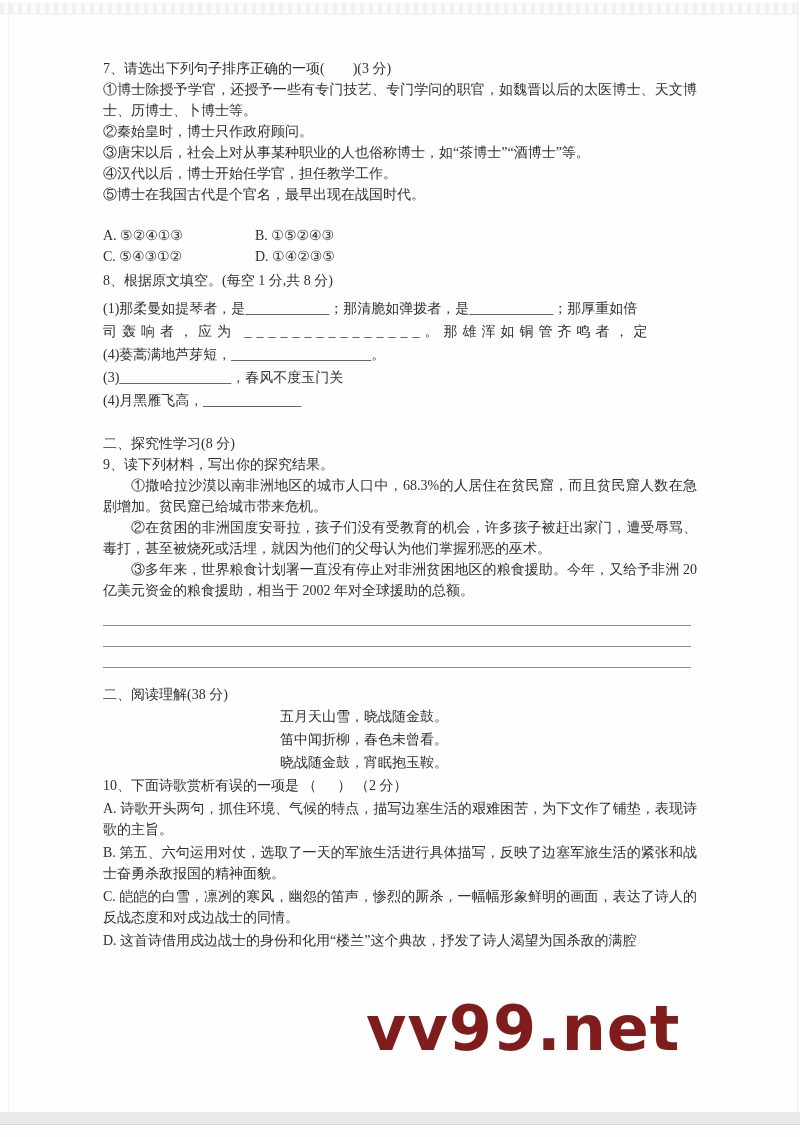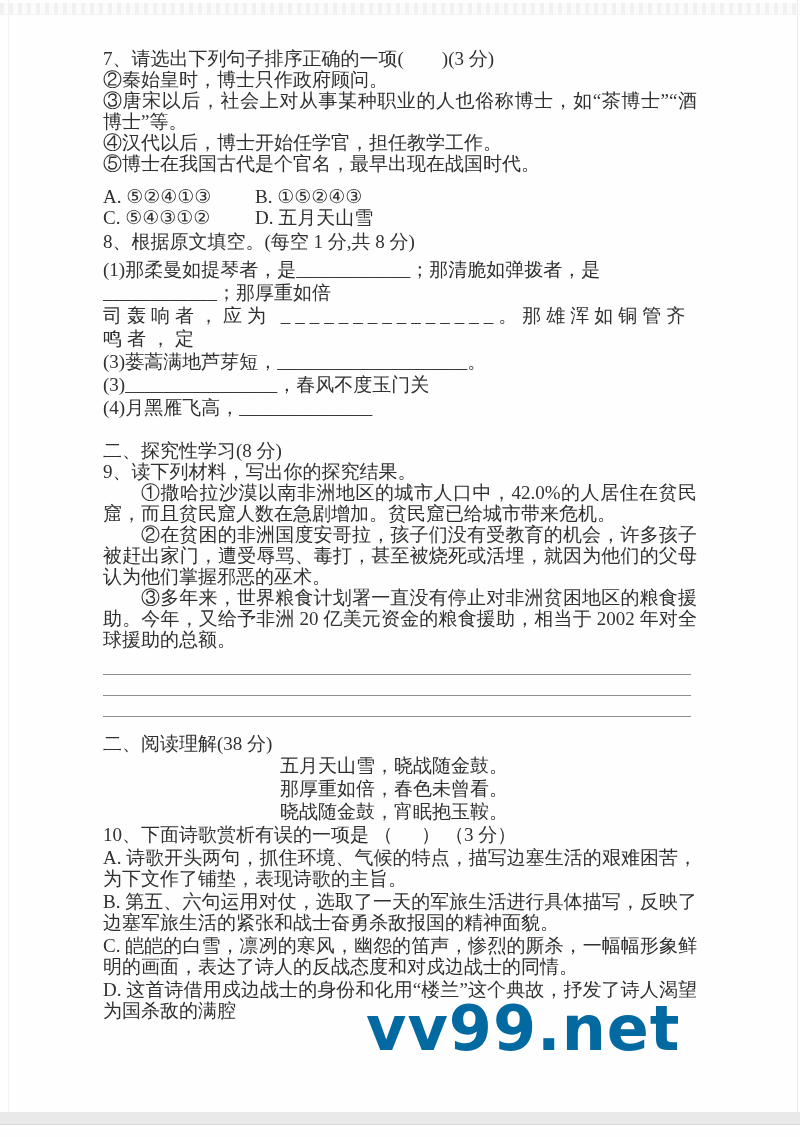--- a/index.html
+++ b/index.html
@@ -26,51 +26,51 @@
     background: #ececec;
   }
   .left-edge {
     position: absolute;
     left: 8px; top: 0;
     width: 1px; height: 1112px;
     background: #f3f3f3;
   }
   .content {
     position: absolute;
-    left: 103px; top: 48px;
+    left: 103px; top: 58px;
     width: 594px;
-    font-size: 19px;
+    font-size: 14px;
     line-height: 21px;
   }
   .line { white-space: pre-wrap; }
   .para { text-align: justify; }
   .indent2 { text-indent: 2em; }
   .options-row { display: flex; }
   .options-row .opt-col { display: inline-block; width: 152px; }
-  .q7-options { margin-top: 12px; }
+  .q7-options { margin-top: 20px; }
   .q8-title { margin-top: 3px; }
   .q8-block { margin-top: 6px; }
   .q8-block .line { line-height: 23px; }
   .wide { letter-spacing: 5px; }
   .sec2-title { margin-top: 21px; }
   .answer-lines { margin-top: 4px; }
   .answer-line { height: 20px; border-bottom: 1px solid #8d8d8d; width: 588px; }
   .sec3-title { margin-top: 16px; }
   .poem { margin-left: 177px; }
   .poem .line { line-height: 23px; }
   .q10-title { margin-top: 1px; }
   .q10-opt { margin-top: 2px; }
   .watermark {
     position: absolute;
     left: 366px; top: 992px;
     font-family: "DejaVu Sans", sans-serif;
     font-weight: bold;
     font-size: 62px;
     letter-spacing: 1px;
-    color: #0369a1;
+    color: #7f1d1d;
     user-select: none;
   }
   .bottom-bar {
     position: absolute;
     left: 0; top: 1112px;
     width: 800px; height: 12px;
     background: #e9e9e9;
     border-bottom: 1px solid #d7d7d7;
   }
 </style>
@@ -80,62 +80,63 @@
 <div class="page">
   <div class="top-edge"></div>
   <div class="left-edge"></div>
   <div class="right-edge"></div>
 
   <div class="watermark">vv99.net</div>
 
   <div class="content">
 
     <div class="line">7、请选出下列句子排序正确的一项(        )(3 分)</div>
+    <div class="para">①博士除授予学官，还授予一些有专门技艺、专门学问的职官，如魏晋以后的太医博士、天文博士、历博士、卜博士等。</div>
     <div class="para">②秦始皇时，博士只作政府顾问。</div>
     <div class="para">③唐宋以后，社会上对从事某种职业的人也俗称博士，如“茶博士”“酒博士”等。</div>
     <div class="para">④汉代以后，博士开始任学官，担任教学工作。</div>
     <div class="para">⑤博士在我国古代是个官名，最早出现在战国时代。</div>
     <div class="options-row q7-options">
       <span class="opt-col">A. ⑤②④①③</span>
       <span>B. ①⑤②④③</span>
     </div>
     <div class="options-row">
       <span class="opt-col">C. ⑤④③①②</span>
-      <span>D. 五月天山雪</span>
+      <span>D. ①④②③⑤</span>
     </div>
 
     <div class="line q8-title">8、根据原文填空。(每空 1 分,共 8 分)</div>
     <div class="q8-block">
       <div class="line">(1)那柔曼如提琴者，是____________；那清脆如弹拨者，是____________；那厚重如倍</div>
       <div class="line wide">司轰响者，应为 _______________。那雄浑如铜管齐鸣者，定</div>
-      <div class="line">(3)蒌蒿满地芦芽短，____________________。</div>
+      <div class="line">(4)蒌蒿满地芦芽短，____________________。</div>
       <div class="line">(3)________________，春风不度玉门关</div>
       <div class="line">(4)月黑雁飞高，______________</div>
     </div>
 
     <div class="line sec2-title">二、探究性学习(8 分)</div>
 
     <div class="line">9、读下列材料，写出你的探究结果。</div>
-    <div class="para indent2">①撒哈拉沙漠以南非洲地区的城市人口中，42.0%的人居住在贫民窟，而且贫民窟人数在急剧增加。贫民窟已给城市带来危机。</div>
+    <div class="para indent2">①撒哈拉沙漠以南非洲地区的城市人口中，68.3%的人居住在贫民窟，而且贫民窟人数在急剧增加。贫民窟已给城市带来危机。</div>
     <div class="para indent2">②在贫困的非洲国度安哥拉，孩子们没有受教育的机会，许多孩子被赶出家门，遭受辱骂、毒打，甚至被烧死或活埋，就因为他们的父母认为他们掌握邪恶的巫术。</div>
     <div class="para indent2">③多年来，世界粮食计划署一直没有停止对非洲贫困地区的粮食援助。今年，又给予非洲 20 亿美元资金的粮食援助，相当于 2002 年对全球援助的总额。</div>
     <div class="answer-lines">
       <div class="answer-line"></div>
       <div class="answer-line"></div>
       <div class="answer-line"></div>
     </div>
 
     <div class="line sec3-title">二、阅读理解(38 分)</div>
     <div class="poem">
       <div class="line">五月天山雪，晓战随金鼓。</div>
-      <div class="line">那厚重如倍，春色未曾看。</div>
+      <div class="line">笛中闻折柳，春色未曾看。</div>
       <div class="line">晓战随金鼓，宵眠抱玉鞍。</div>
     </div>
 
-    <div class="line q10-title">10、下面诗歌赏析有误的一项是 （      ） （3 分）</div>
+    <div class="line q10-title">10、下面诗歌赏析有误的一项是 （      ） （2 分）</div>
     <div class="para q10-opt">A. 诗歌开头两句，抓住环境、气候的特点，描写边塞生活的艰难困苦，为下文作了铺垫，表现诗歌的主旨。</div>
     <div class="para q10-opt">B. 第五、六句运用对仗，选取了一天的军旅生活进行具体描写，反映了边塞军旅生活的紧张和战士奋勇杀敌报国的精神面貌。</div>
     <div class="para q10-opt">C. 皑皑的白雪，凛冽的寒风，幽怨的笛声，惨烈的厮杀，一幅幅形象鲜明的画面，表达了诗人的反战态度和对戍边战士的同情。</div>
     <div class="para q10-opt">D. 这首诗借用戍边战士的身份和化用“楼兰”这个典故，抒发了诗人渴望为国杀敌的满腔</div>
 
   </div>
 
   <div class="bottom-bar"></div>
 </div>
 

